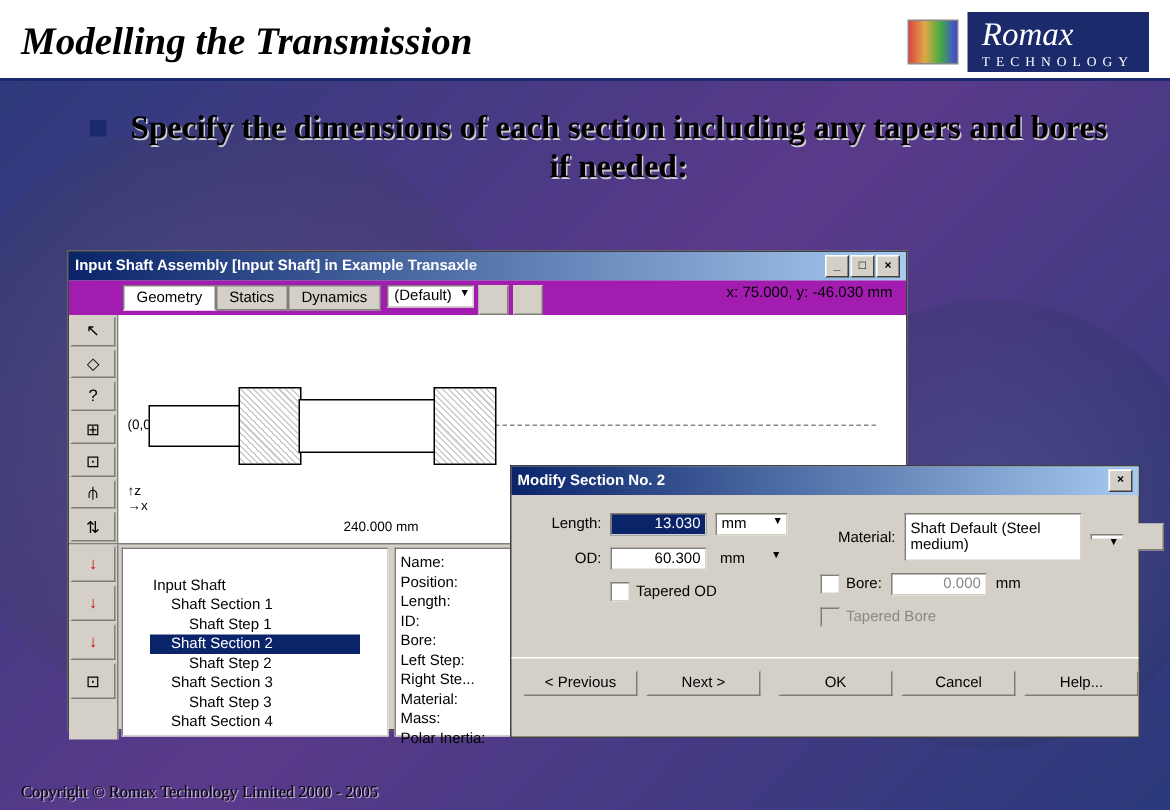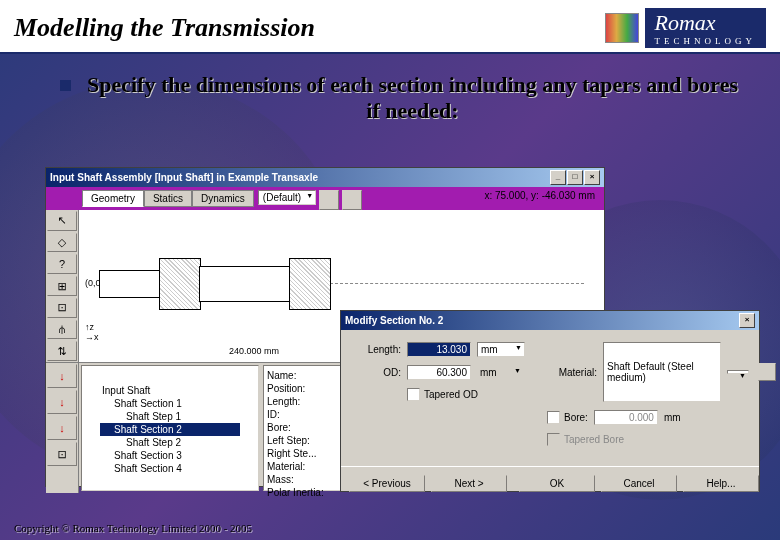--- a/index.html
+++ b/index.html
@@ -320,21 +320,21 @@
 }
 .dlg-check .box { width: 11px; height: 11px; border: 1px inset #d4d0c8; background: #fff; }
 .dlg-check.disabled { color: #888; }
 .dlg-check.disabled .box { background: #d4d0c8; }
 .dlg-col2 { margin-left: 22px; }
 .dlg-col2 .dlg-label { width: 50px; }
 .dlg-matinput {
   width: 110px;
   border: 1px inset #d4d0c8;
   background: #fff;
-  padding: 18px 3px;
+  padding: 4px 3px;
 }
 .dlg-btns {
   border-top: 1px solid #fff;
   padding: 8px 8px 0 8px;
   display: flex;
   gap: 6px;
 }
 .dlg-btn {
   border: 1px outset #d4d0c8;
   background: #d4d0c8;
@@ -417,20 +417,21 @@
       <div class="tool" style="color:#c00">↓</div>
       <div class="tool">⊡</div>
     </div>
     <div class="tree">
       <div class="tree-item root">Input Shaft</div>
       <div class="tree-item l1">Shaft Section 1</div>
       <div class="tree-item l2">Shaft Step 1</div>
       <div class="tree-item l1 sel">Shaft Section 2</div>
       <div class="tree-item l2">Shaft Step 2</div>
       <div class="tree-item l1">Shaft Section 3</div>
+      <div class="tree-item l2">Shaft Step 3</div>
       <div class="tree-item l1">Shaft Section 4</div>
     </div>
     <div class="props">
       <div>Name:</div>
       <div>Position:</div>
       <div>Length:</div>
       <div>ID:</div>
       <div>Bore:</div>
       <div>Left Step:</div>
       <div>Right Ste...</div>

